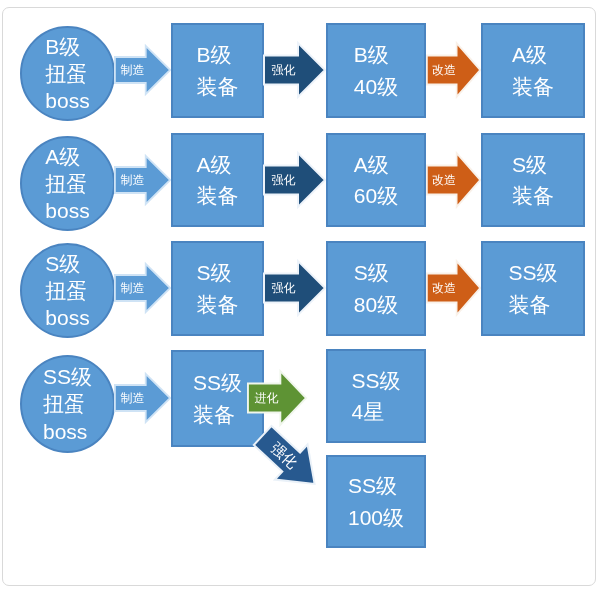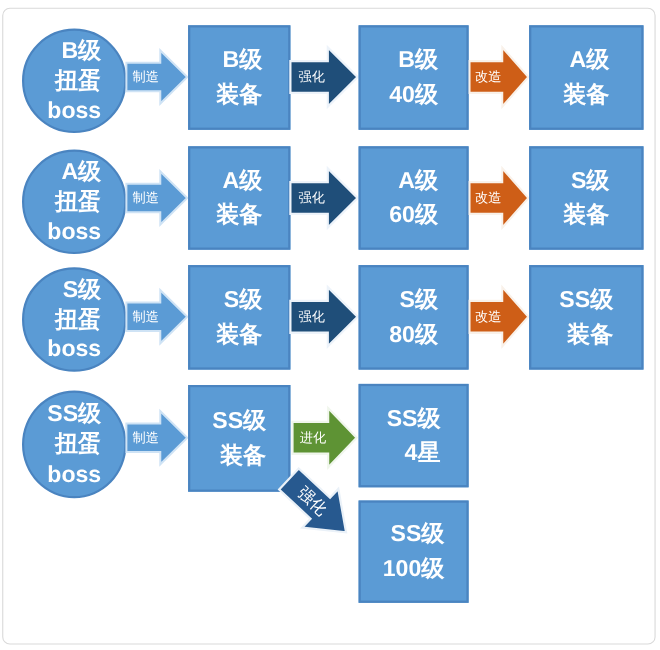--- a/index.html
+++ b/index.html
@@ -6,21 +6,21 @@
   .canvas{
     position:relative;width:600px;height:591px;background:#ffffff;
     font-family:"Liberation Sans","DejaVu Sans",sans-serif;overflow:hidden;
   }
   .frame{
     position:absolute;left:2px;top:7px;width:592px;height:577px;
     border:1px solid var(--frame-border,#d9d9d9);border-radius:7px;
   }
   .node{
     position:absolute;display:flex;align-items:center;justify-content:center;
-    color:var(--label-text,#fff);text-align:right;box-sizing:border-box;font-weight:bold;
+    color:var(--label-text,#fff);text-align:left;box-sizing:border-box;
   }
   .ellipse{
     background:var(--shape-fill-blue,#5B9BD5);
     border:2px solid var(--shape-border-blue,#4A84C0);border-radius:50%;
   }
   .box{
     background:var(--shape-fill-blue,#5B9BD5);
     border:2px solid var(--shape-border-blue,#4A84C0);
   }
   .node-text{white-space:pre-line;font-size:21px;line-height:1.5;}
@@ -162,21 +162,21 @@
   <div class="arrow make" style="left:114px;top:372px;width:58px;height:52px">
     <svg viewBox="0 0 64 56" preserveAspectRatio="none">
       <polygon points="1,14 35,14 35,2 62,28 35,54 35,42 1,42"></polygon>
     </svg>
     <span class="arrow-label">制造</span>
   </div>
   <div class="node box" style="left:171px;top:350px;width:93px;height:97px">
     <div class="node-text">SS级
 装备</div>
   </div>
-  <div class="arrow evolve" style="left:265px;top:369px;width:61px;height:58px">
+  <div class="arrow evolve" style="left:247px;top:369px;width:61px;height:58px">
     <svg viewBox="0 0 64 56" preserveAspectRatio="none">
       <polygon points="1,14 35,14 35,2 62,28 35,54 35,42 1,42"></polygon>
     </svg>
     <span class="arrow-label">进化</span>
   </div>
   <div class="node box" style="left:326px;top:349px;width:100px;height:94px">
     <div class="node-text">SS级
 4星</div>
   </div>
   <div class="arrow diag" style="left:252px;top:434px;width:74px;height:52px">

